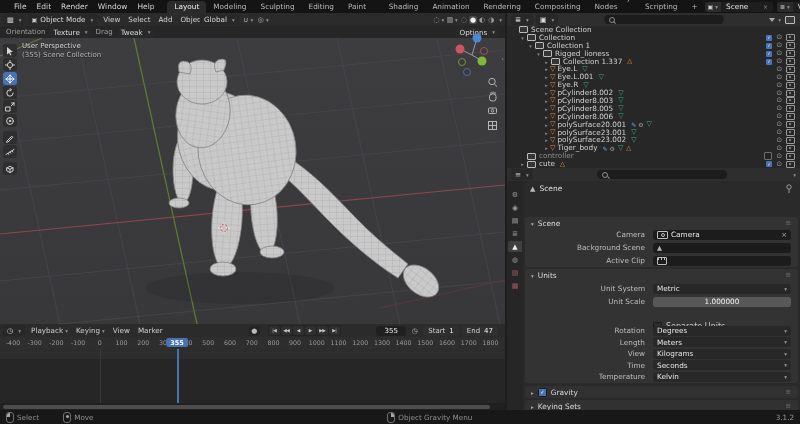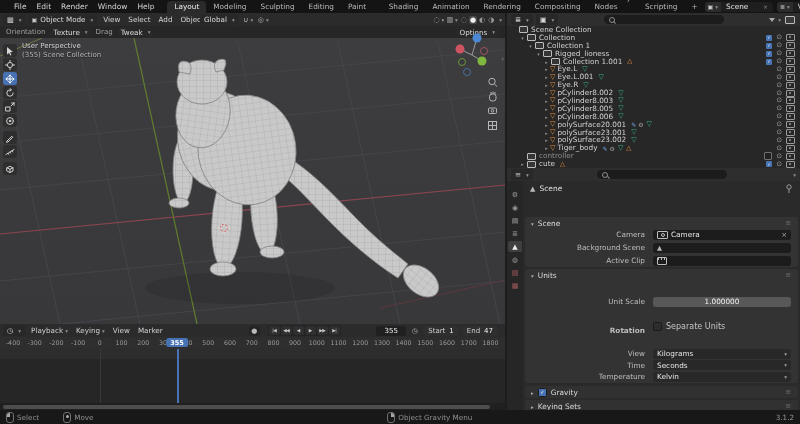--- a/index.html
+++ b/index.html
@@ -466,21 +466,21 @@
         <span class="ol-label">Rigged_lioness</span>
         <span class="ol-right">
           <span class="ic ic-check">✓</span>
           <span class="ic ic-eye">⊙</span>
           <span class="ic ic-cam"></span>
         </span>
       </div>
       <div class="ol-row" style="padding-left: 36px;">
         <span class="ol-arrow">▸</span>
         <span class="ic ic-collection"></span>
-        <span class="ol-label">Collection 1.001</span>
+        <span class="ol-label">Collection 1.337</span>
         <span class="ic ic-armature">△</span>
         <span class="ol-right">
           <span class="ic ic-check">✓</span>
           <span class="ic ic-eye">⊙</span>
           <span class="ic ic-cam"></span>
         </span>
       </div>
       <div class="ol-row" style="padding-left: 36px;">
         <span class="ol-arrow">▸</span>
         <span class="ic ic-mesh-obj">▽</span>
@@ -677,36 +677,54 @@
         </span>
       </div>
     </div>
 
     <div class="panel" id="panel-units">
       <div class="panel-h">
           <span class="chev-open"></span>
           <span>Units</span>
           <span class="grip">≡</span>
         </div>
+      <div class="prow" style="top:14px">
+        <span class="plabel">Unit System</span>
+        <span class="pfield dd-field">
+            <span>Metric</span>
+            <span class="dcaret">▾</span>
+          </span>
+      </div>
       <div class="prow" style="top:27px">
         <span class="plabel">Unit Scale</span>
         <span class="pfield slider-field">
             <span>1.000000</span>
           </span>
       </div>
       <div class="prow" style="top:52px">
         <span class="plabel"></span>
         <span style="display:flex;align-items:center;gap:4px;flex:1">
           <span class="checkbox"></span>
           <span style="color:#c5c5c5">Separate Units</span>
         </span>
       </div>
       <div id="units-dd-rows"></div>
-    <div class="prow" style="top: 56px; font-weight: bold;">
+    <div class="prow" style="top: 56px;">
           <span class="plabel">Rotation</span>
+          <span class="pfield dd-field">
+            <span>Degrees</span>
+            <span class="dcaret">▾</span>
+          </span>
+        </div>
+        <div class="prow" style="top: 67.5px;">
+          <span class="plabel">Length</span>
+          <span class="pfield dd-field">
+            <span>Meters</span>
+            <span class="dcaret">▾</span>
+          </span>
         </div>
         <div class="prow" style="top: 79px;">
           <span class="plabel">View</span>
           <span class="pfield dd-field">
             <span>Kilograms</span>
             <span class="dcaret">▾</span>
           </span>
         </div>
         <div class="prow" style="top: 90.5px;">
           <span class="plabel">Time</span>

